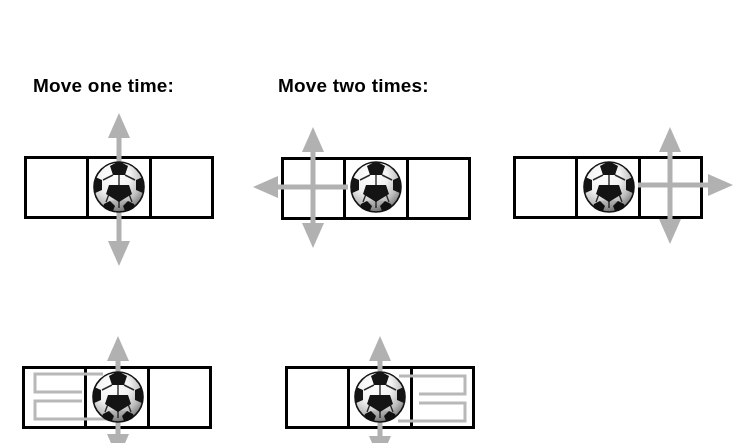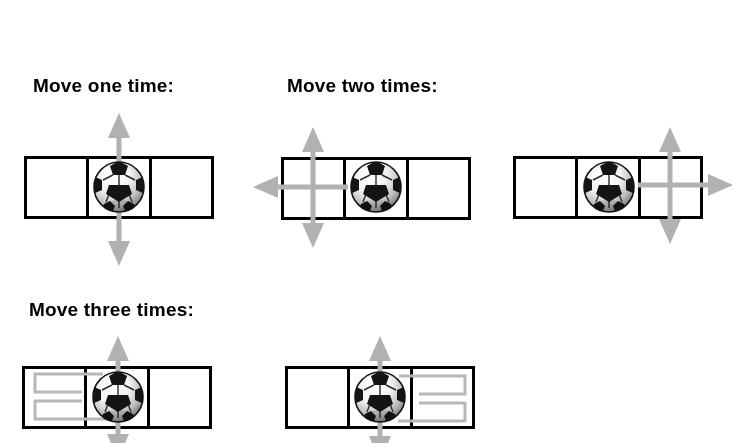--- a/index.html
+++ b/index.html
@@ -82,22 +82,21 @@
         </g>
       </g>
       <ellipse cx="27" cy="46" rx="16" ry="6" fill="#000000" opacity="0.12"></ellipse>
     </g>
   </defs>
 </svg>
 
 <div class="canvas">
 
   <div class="heading" style="left:33px; top:31px;">Move one time:</div>
-  <div class="heading" style="left:287px; top:31px;">Move two times:</div>
-  <div class="heading" style="left:29px; top:255px;">Move three times:</div>
+  <div class="heading" style="left:278px; top:31px;">Move two times:</div>
 
   <div class="grid" style="left:24px; top:112px;" title="gray double arrow up and down through the middle cell">
     <div class="cell"></div>
     <div class="cell"></div>
     <div class="cell"></div>
   </div>
   <svg class="arrow" style="left:106px; top:69px;" width="26" height="153" viewBox="0 0 26 153">
     <line x1="13" y1="22" x2="13" y2="131"></line>
     <polygon points="13,0 24,25 2,25"></polygon>
     <polygon points="13,153 24,128 2,128"></polygon>

